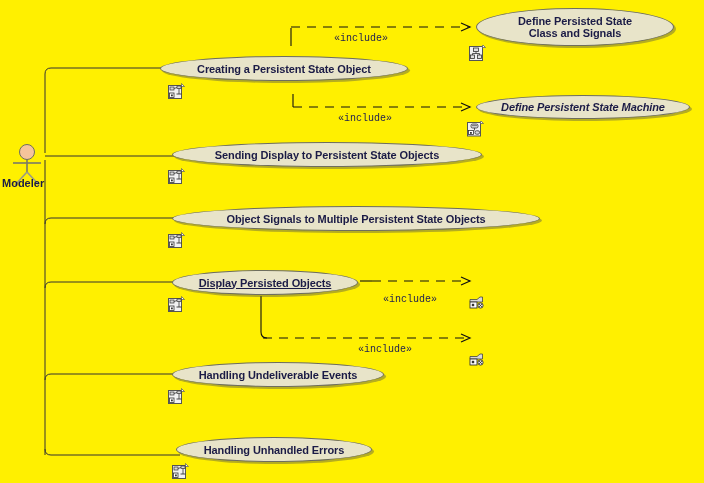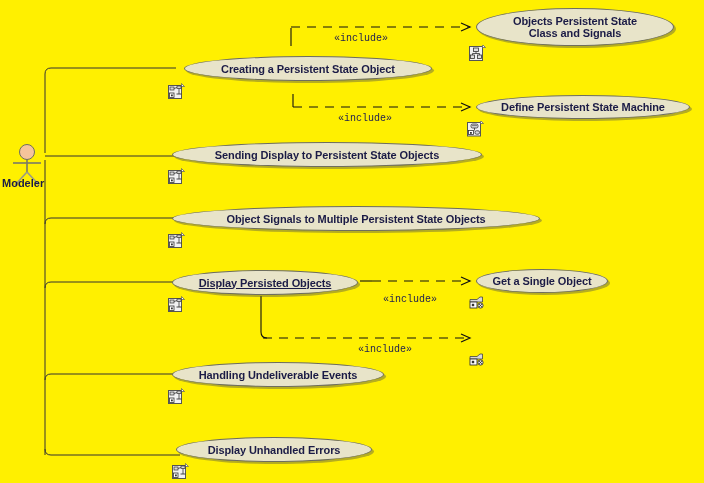--- a/index.html
+++ b/index.html
@@ -105,52 +105,52 @@
     </g>
 
     <g stroke="#111111" stroke-width="1.1" fill="none">
       <path d="M261,296 L261,332 Q261,338 267,338"></path>
       <path d="M263,338 L470,338" stroke-dasharray="9,7" marker-end="url(#openArrow)"></path>
     </g>
   </svg>
 
   <div class="actor-label" style="left:2px;top:177px;">Modeler</div>
 
-  <div class="usecase" style="left:184px;top:56px;width:248px;height:25px;">
+  <div class="usecase" style="left:160px;top:56px;width:248px;height:25px;">
     <span class="uc-label">Creating a Persistent State Object</span>
   </div>
   <svg class="badge" style="left:168px;top:83px;" viewBox="0 0 17 17">
     <rect x="0.5" y="2.5" width="13" height="13" fill="#F2F2F2" stroke="#555"></rect>
     <path d="M13.5,2.5 L13.5,0.5 L16.5,3.5 L13.5,3.5 Z" fill="#FFF" stroke="#555" stroke-width="0.7"></path>
     <rect x="2" y="4" width="4" height="3" fill="#D8D8D8" stroke="#333" stroke-width="0.7"></rect>
     <rect x="9" y="3" width="4" height="2.5" fill="#D8D8D8" stroke="#333" stroke-width="0.7"></rect>
     <line x1="6" y1="5.5" x2="9" y2="4.5" stroke="#333" stroke-width="0.8"></line>
     <line x1="11" y1="5.5" x2="11" y2="11" stroke="#333" stroke-width="0.8"></line>
     <line x1="8.5" y1="11" x2="13.5" y2="11" stroke="#333" stroke-width="0.9"></line>
     <rect x="1.5" y="10" width="4.5" height="4.5" fill="#FFF" stroke="#333" stroke-width="0.8"></rect>
     <rect x="3" y="11.5" width="1.8" height="1.8" fill="#333"></rect>
   </svg>
 
   <div class="usecase" style="left:476px;top:8px;width:198px;height:38px;">
-    <span class="uc-label">Objects Persistent State
+    <span class="uc-label">Define Persisted State
 Class and Signals</span>
   </div>
   <svg class="badge" style="left:469px;top:45px;" viewBox="0 0 17 17">
     <rect x="0.5" y="1.5" width="13" height="14" fill="#F2F2F2" stroke="#555"></rect>
     <path d="M13.5,1.5 L13.5,-0.5 L16.5,2.5 L13.5,2.5 Z" fill="#FFF" stroke="#555" stroke-width="0.7"></path>
     <rect x="4.5" y="3" width="5" height="3.5" fill="#E0E0E0" stroke="#333" stroke-width="0.8"></rect>
     <line x1="7" y1="6.5" x2="7" y2="8.5" stroke="#333" stroke-width="0.8"></line>
     <line x1="3.5" y1="8.5" x2="10.5" y2="8.5" stroke="#333" stroke-width="0.8"></line>
     <line x1="3.5" y1="8.5" x2="3.5" y2="10" stroke="#333" stroke-width="0.8"></line>
     <line x1="10.5" y1="8.5" x2="10.5" y2="10" stroke="#333" stroke-width="0.8"></line>
     <rect x="1.5" y="10" width="4" height="3.5" fill="#E0E0E0" stroke="#333" stroke-width="0.8"></rect>
     <rect x="8.5" y="10" width="4" height="3.5" fill="#E0E0E0" stroke="#333" stroke-width="0.8"></rect>
   </svg>
 
-  <div class="usecase" style="left:476px;top:95px;width:214px;height:24px;">
+  <div class="usecase" style="left:476px;top:95px;width:214px;height:24px;font-style:italic;">
     <span class="uc-label">Define Persistent State Machine</span>
   </div>
   <svg class="badge" style="left:467px;top:121px;" viewBox="0 0 17 17">
     <rect x="0.5" y="1.5" width="13" height="13.5" fill="#F2F2F2" stroke="#555"></rect>
     <path d="M13.5,1.5 L13.5,-0.5 L16.5,2.5 L13.5,2.5 Z" fill="#FFF" stroke="#555" stroke-width="0.7"></path>
     <rect x="4" y="3" width="7" height="4" rx="1.6" fill="#D8D8D8" stroke="#333" stroke-width="0.8"></rect>
     <line x1="5" y1="4.6" x2="10" y2="4.6" stroke="#333" stroke-width="0.6"></line>
     <line x1="7.5" y1="7" x2="7.5" y2="9.5" stroke="#333" stroke-width="0.8"></line>
     <rect x="1.5" y="9.5" width="5" height="4" fill="#FFF" stroke="#333" stroke-width="0.8"></rect>
     <rect x="3" y="11" width="1.8" height="1.8" fill="#333"></rect>
@@ -195,23 +195,20 @@
     <path d="M13.5,2.5 L13.5,0.5 L16.5,3.5 L13.5,3.5 Z" fill="#FFF" stroke="#555" stroke-width="0.7"></path>
     <rect x="2" y="4" width="4" height="3" fill="#D8D8D8" stroke="#333" stroke-width="0.7"></rect>
     <rect x="9" y="3" width="4" height="2.5" fill="#D8D8D8" stroke="#333" stroke-width="0.7"></rect>
     <line x1="6" y1="5.5" x2="9" y2="4.5" stroke="#333" stroke-width="0.8"></line>
     <line x1="11" y1="5.5" x2="11" y2="11" stroke="#333" stroke-width="0.8"></line>
     <line x1="8.5" y1="11" x2="13.5" y2="11" stroke="#333" stroke-width="0.9"></line>
     <rect x="1.5" y="10" width="4.5" height="4.5" fill="#FFF" stroke="#333" stroke-width="0.8"></rect>
     <rect x="3" y="11.5" width="1.8" height="1.8" fill="#333"></rect>
   </svg>
 
-  <div class="usecase" style="left:476px;top:269px;width:132px;height:24px;">
-    <span class="uc-label">Get a Single Object</span>
-  </div>
   <svg class="badge" style="left:469px;top:295px;" viewBox="0 0 17 17">
     <path d="M1,4.5 L8,4.5 L11,2 L13.5,2 L13.5,7 L1,7 Z" fill="#D8D8D8" stroke="#444" stroke-width="0.8"></path>
     <rect x="1" y="7" width="7" height="6" fill="#FFF" stroke="#333" stroke-width="0.9"></rect>
     <rect x="2.8" y="8.8" width="2.4" height="2.4" fill="#333"></rect>
     <circle cx="11.5" cy="10.5" r="2.6" fill="#E4E4E4" stroke="#333" stroke-width="0.9"></circle>
     <line x1="9.9" y1="8.9" x2="13.1" y2="12.1" stroke="#333" stroke-width="0.8"></line>
     <line x1="13.1" y1="8.9" x2="9.9" y2="12.1" stroke="#333" stroke-width="0.8"></line>
   </svg>
 
   <svg class="badge" style="left:469px;top:352px;" viewBox="0 0 17 17">
@@ -232,21 +229,21 @@
     <rect x="2" y="4" width="4" height="3" fill="#D8D8D8" stroke="#333" stroke-width="0.7"></rect>
     <rect x="9" y="3" width="4" height="2.5" fill="#D8D8D8" stroke="#333" stroke-width="0.7"></rect>
     <line x1="6" y1="5.5" x2="9" y2="4.5" stroke="#333" stroke-width="0.8"></line>
     <line x1="11" y1="5.5" x2="11" y2="11" stroke="#333" stroke-width="0.8"></line>
     <line x1="8.5" y1="11" x2="13.5" y2="11" stroke="#333" stroke-width="0.9"></line>
     <rect x="1.5" y="10" width="4.5" height="4.5" fill="#FFF" stroke="#333" stroke-width="0.8"></rect>
     <rect x="3" y="11.5" width="1.8" height="1.8" fill="#333"></rect>
   </svg>
 
   <div class="usecase" style="left:176px;top:437px;width:196px;height:25px;">
-    <span class="uc-label">Display Unhandled Errors</span>
+    <span class="uc-label">Handling Unhandled Errors</span>
   </div>
   <svg class="badge" style="left:172px;top:463px;" viewBox="0 0 17 17">
     <rect x="0.5" y="2.5" width="13" height="13" fill="#F2F2F2" stroke="#555"></rect>
     <path d="M13.5,2.5 L13.5,0.5 L16.5,3.5 L13.5,3.5 Z" fill="#FFF" stroke="#555" stroke-width="0.7"></path>
     <rect x="2" y="4" width="4" height="3" fill="#D8D8D8" stroke="#333" stroke-width="0.7"></rect>
     <rect x="9" y="3" width="4" height="2.5" fill="#D8D8D8" stroke="#333" stroke-width="0.7"></rect>
     <line x1="6" y1="5.5" x2="9" y2="4.5" stroke="#333" stroke-width="0.8"></line>
     <line x1="11" y1="5.5" x2="11" y2="11" stroke="#333" stroke-width="0.8"></line>
     <line x1="8.5" y1="11" x2="13.5" y2="11" stroke="#333" stroke-width="0.9"></line>
     <rect x="1.5" y="10" width="4.5" height="4.5" fill="#FFF" stroke="#333" stroke-width="0.8"></rect>

